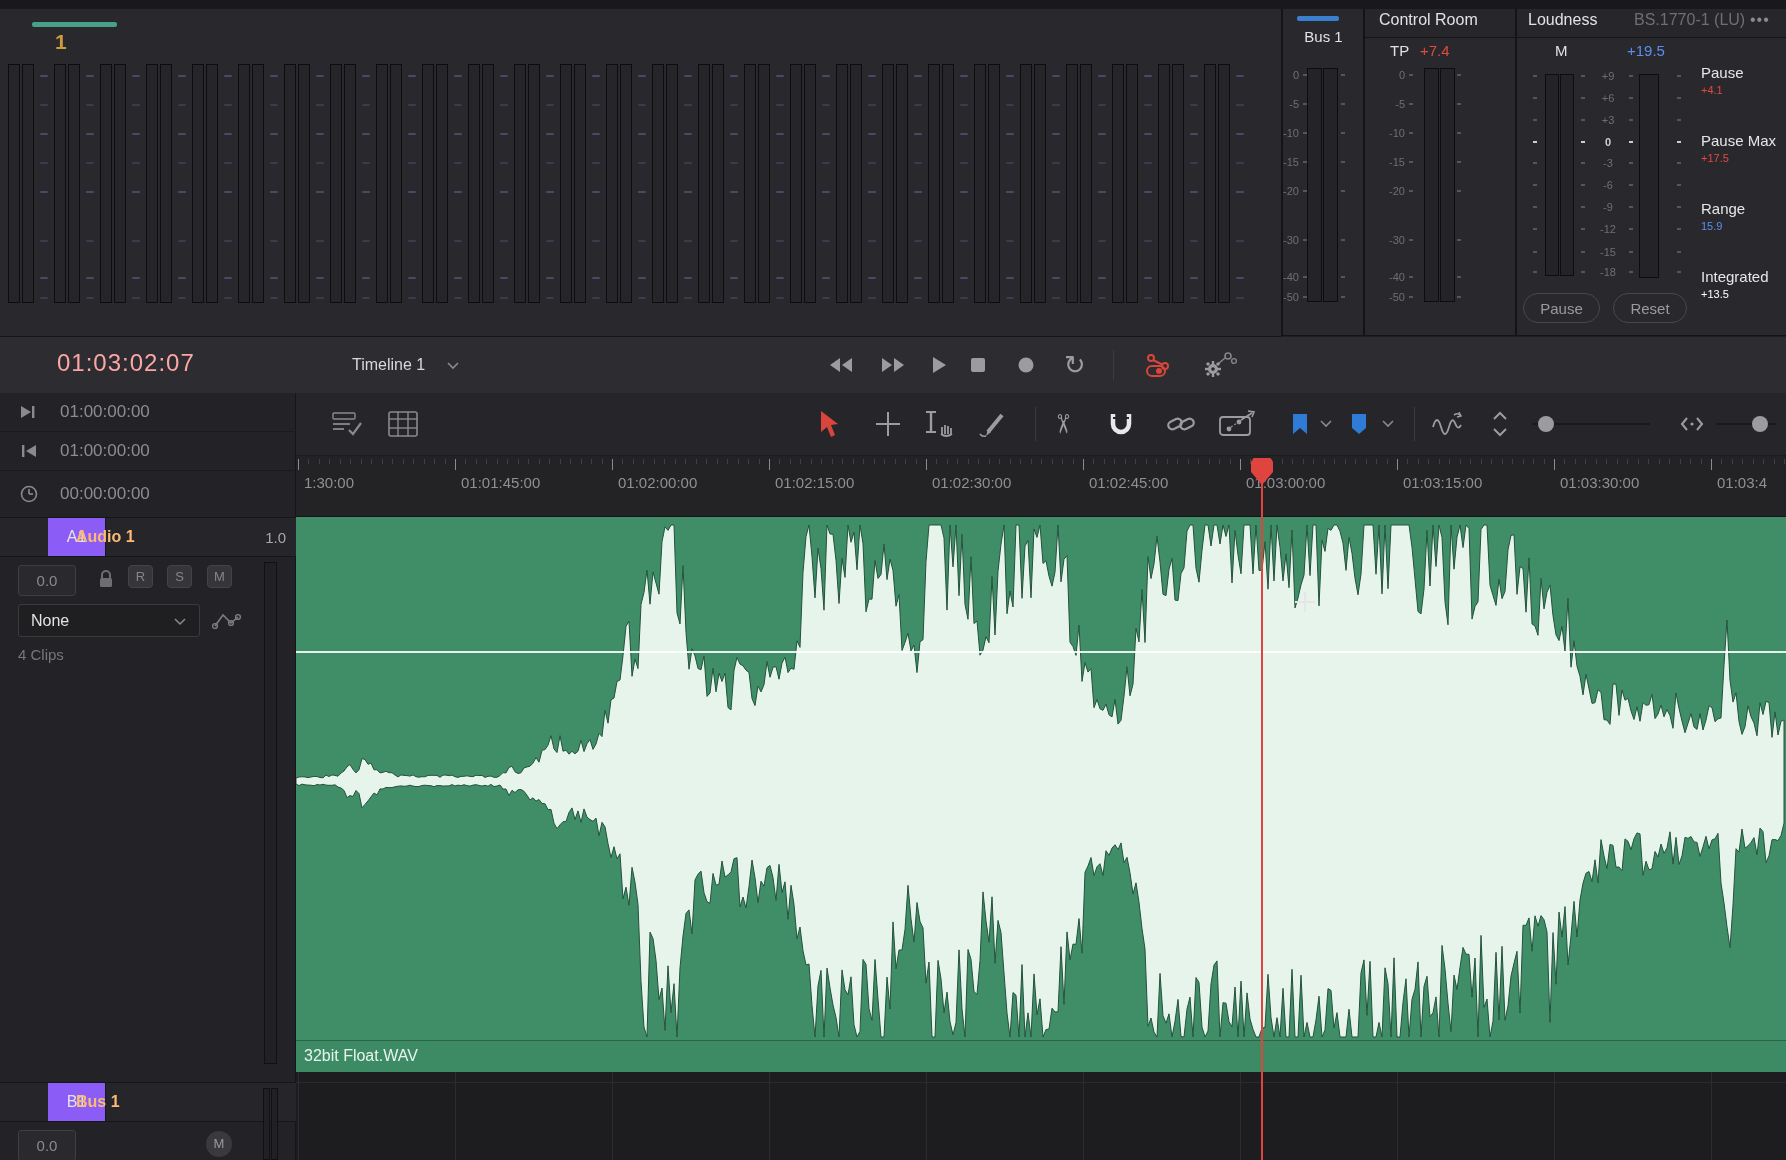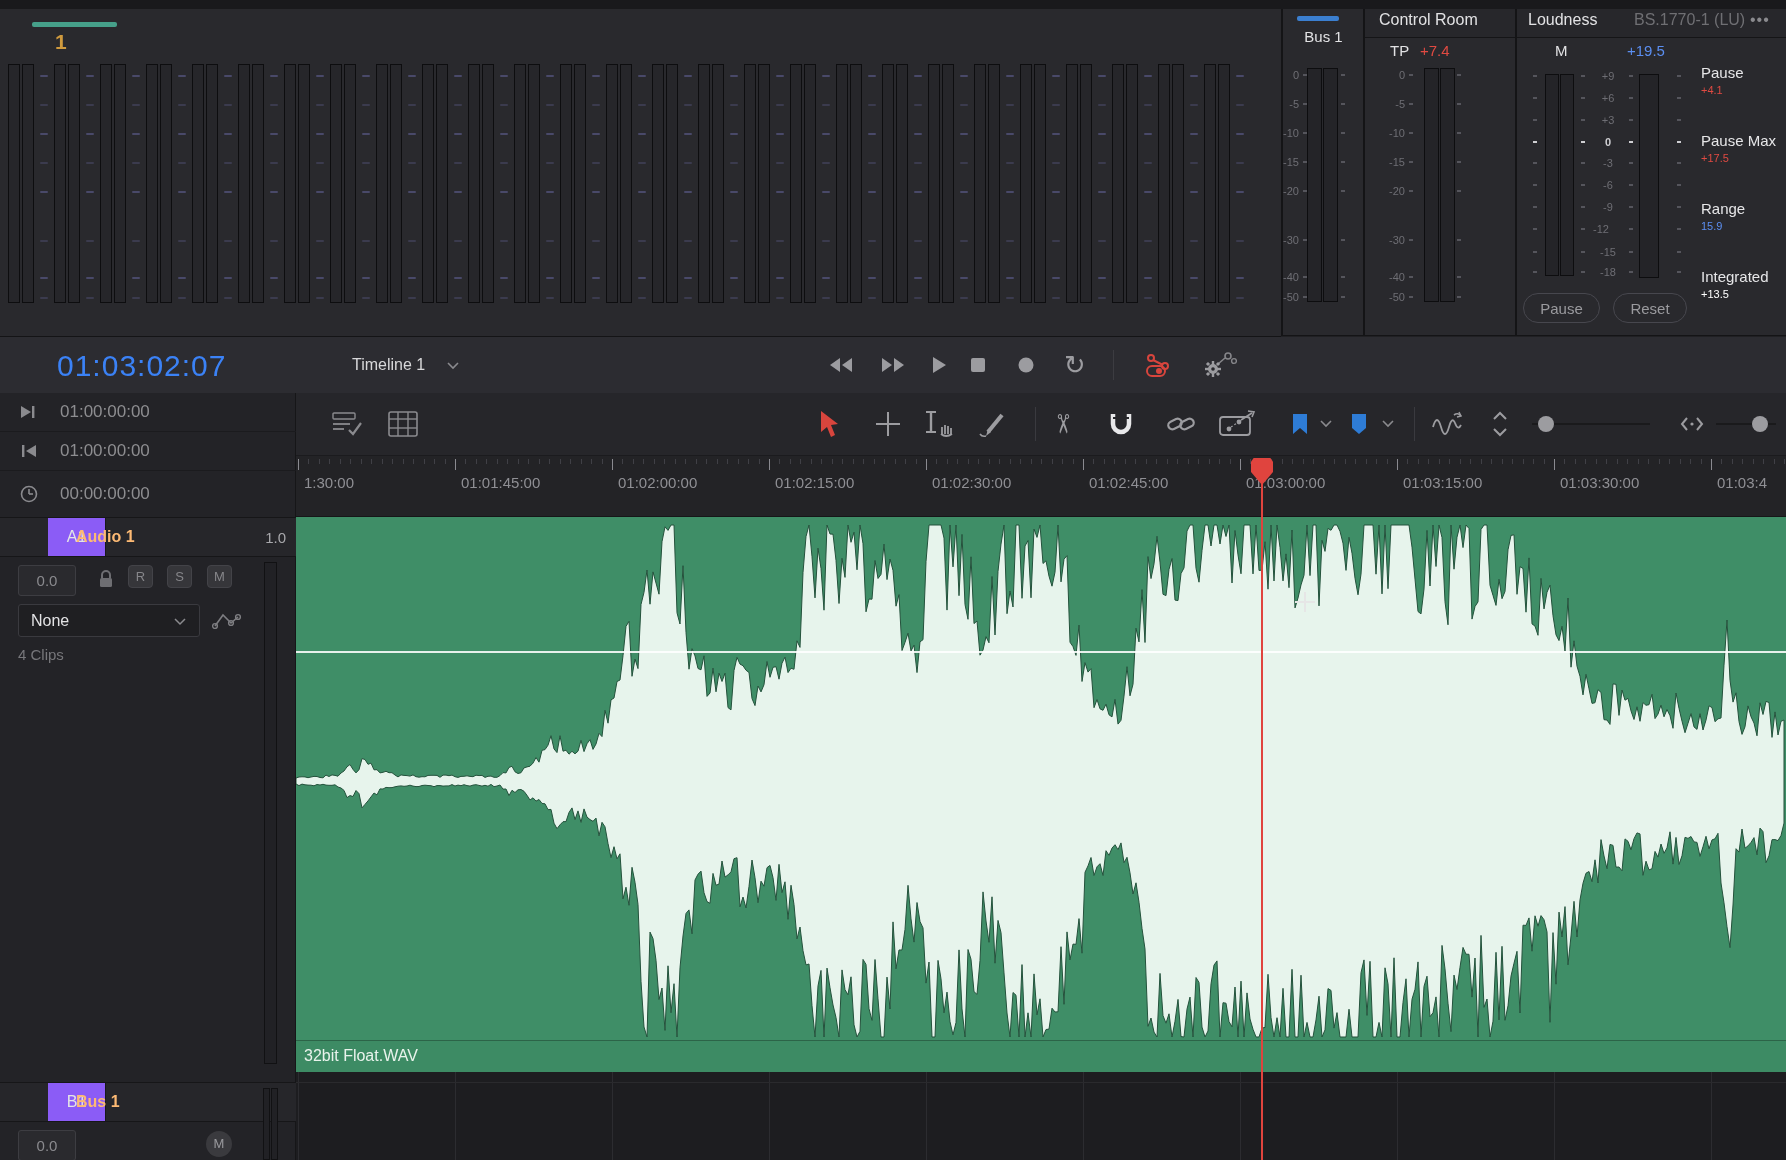--- a/index.html
+++ b/index.html
@@ -25,21 +25,21 @@
   .bustitle{left:0;top:28px;width:81px;text-align:center;font-size:15px;color:#e2e2e4;}
   .valrow{position:absolute;top:42px;font-size:15px;}
   .red{color:#e04a42;}
   .blue{color:#5b8ef0;}
   .lstat-label{position:absolute;font-size:15px;color:#e6e6e8;}
   .lstat-value{position:absolute;font-size:11px;}
   .pillbtn{position:absolute;top:293px;height:30px;border:1px solid #47474e;border-radius:15px;
            background:transparent;color:#9a9a9e;font-size:15px;font-family:inherit;text-align:center;line-height:28px;}
   
   .transport{left:0;top:337px;width:1786px;height:56px;background:#2c2c31;border-bottom:1px solid #161618;}
-  .tc-main{left:57px;top:12px;font-size:30px;letter-spacing:1px;color:#3b82f6;}
+  .tc-main{left:57px;top:12px;font-size:24px;letter-spacing:1px;color:#fca5a5;}
   .tl-name{left:352px;top:19px;font-size:16px;color:#d8d8da;}
   .chev{width:12px;height:8px;}
   .tbtn{position:absolute;top:14px;width:34px;height:28px;display:flex;align-items:center;justify-content:center;cursor:pointer;}
   .tdiv{left:1113px;top:13px;width:1px;height:30px;background:#3c3c41;}
   
   .sidebar{left:0;top:393px;width:296px;height:767px;background:#232327;border-right:1px solid #161618;box-sizing:border-box;}
   .sb-row{position:absolute;left:0;width:296px;border-bottom:1px solid #1b1b1e;}
   .sb-tc{position:absolute;left:60px;top:50%;transform:translateY(-50%);font-size:17px;color:#8d8d90;}
   .sb-icon{position:absolute;left:20px;top:50%;transform:translateY(-50%);}
   .trk-head{position:absolute;left:0;width:296px;height:40px;background:#26262a;border-top:1px solid #161618;border-bottom:1px solid #161618;box-sizing:border-box;}
@@ -519,21 +519,21 @@
         <div class="scale-label" style="top: 185px; left: 76px; width: 30px; text-align: center;">-6</div>
         <div class="scale-dash" style="left: 16px; top: 184px;"></div>
         <div class="scale-dash" style="left: 64px; top: 184px;"></div>
         <div class="scale-dash" style="left: 112px; top: 184px;"></div>
         <div class="scale-dash" style="left: 160px; top: 184px;"></div>
         <div class="scale-label" style="top: 207px; left: 76px; width: 30px; text-align: center;">-9</div>
         <div class="scale-dash" style="left: 16px; top: 206px;"></div>
         <div class="scale-dash" style="left: 64px; top: 206px;"></div>
         <div class="scale-dash" style="left: 112px; top: 206px;"></div>
         <div class="scale-dash" style="left: 160px; top: 206px;"></div>
-        <div class="scale-label" style="top: 229px; left: 76px; width: 30px; text-align: left;">-12</div>
+        <div class="scale-label" style="top: 229px; left: 76px; width: 30px; text-align: center;">-12</div>
         <div class="scale-dash" style="left: 16px; top: 228px;"></div>
         <div class="scale-dash" style="left: 64px; top: 228px;"></div>
         <div class="scale-dash" style="left: 112px; top: 228px;"></div>
         <div class="scale-dash" style="left: 160px; top: 228px;"></div>
         <div class="scale-label" style="top: 252px; left: 76px; width: 30px; text-align: center;">-15</div>
         <div class="scale-dash" style="left: 16px; top: 251px;"></div>
         <div class="scale-dash" style="left: 64px; top: 251px;"></div>
         <div class="scale-dash" style="left: 112px; top: 251px;"></div>
         <div class="scale-dash" style="left: 160px; top: 251px;"></div>
         <div class="scale-label" style="top: 272px; left: 76px; width: 30px; text-align: center;">-18</div>

